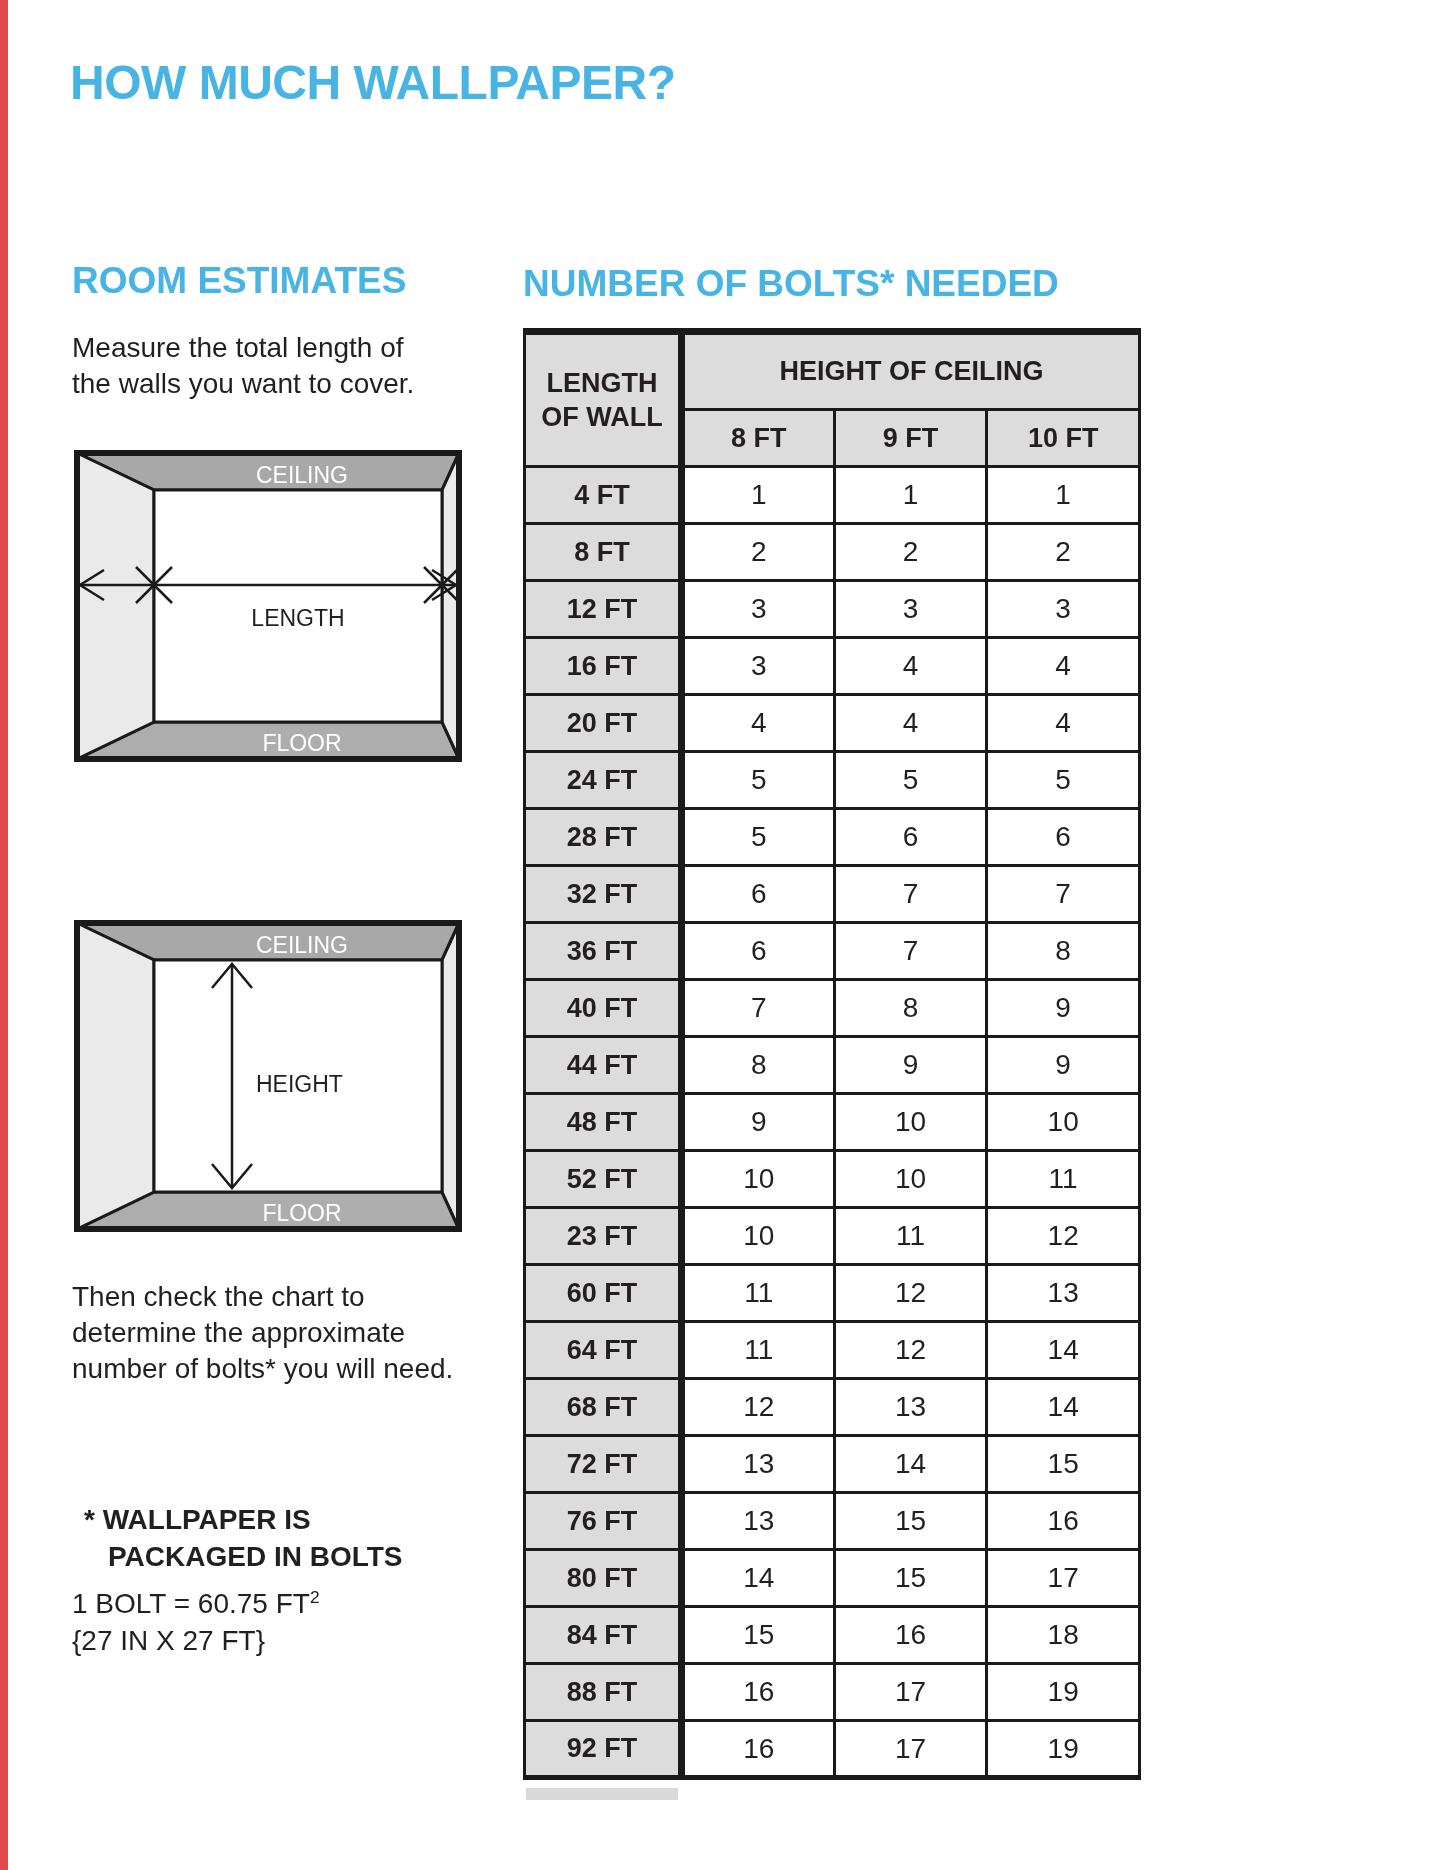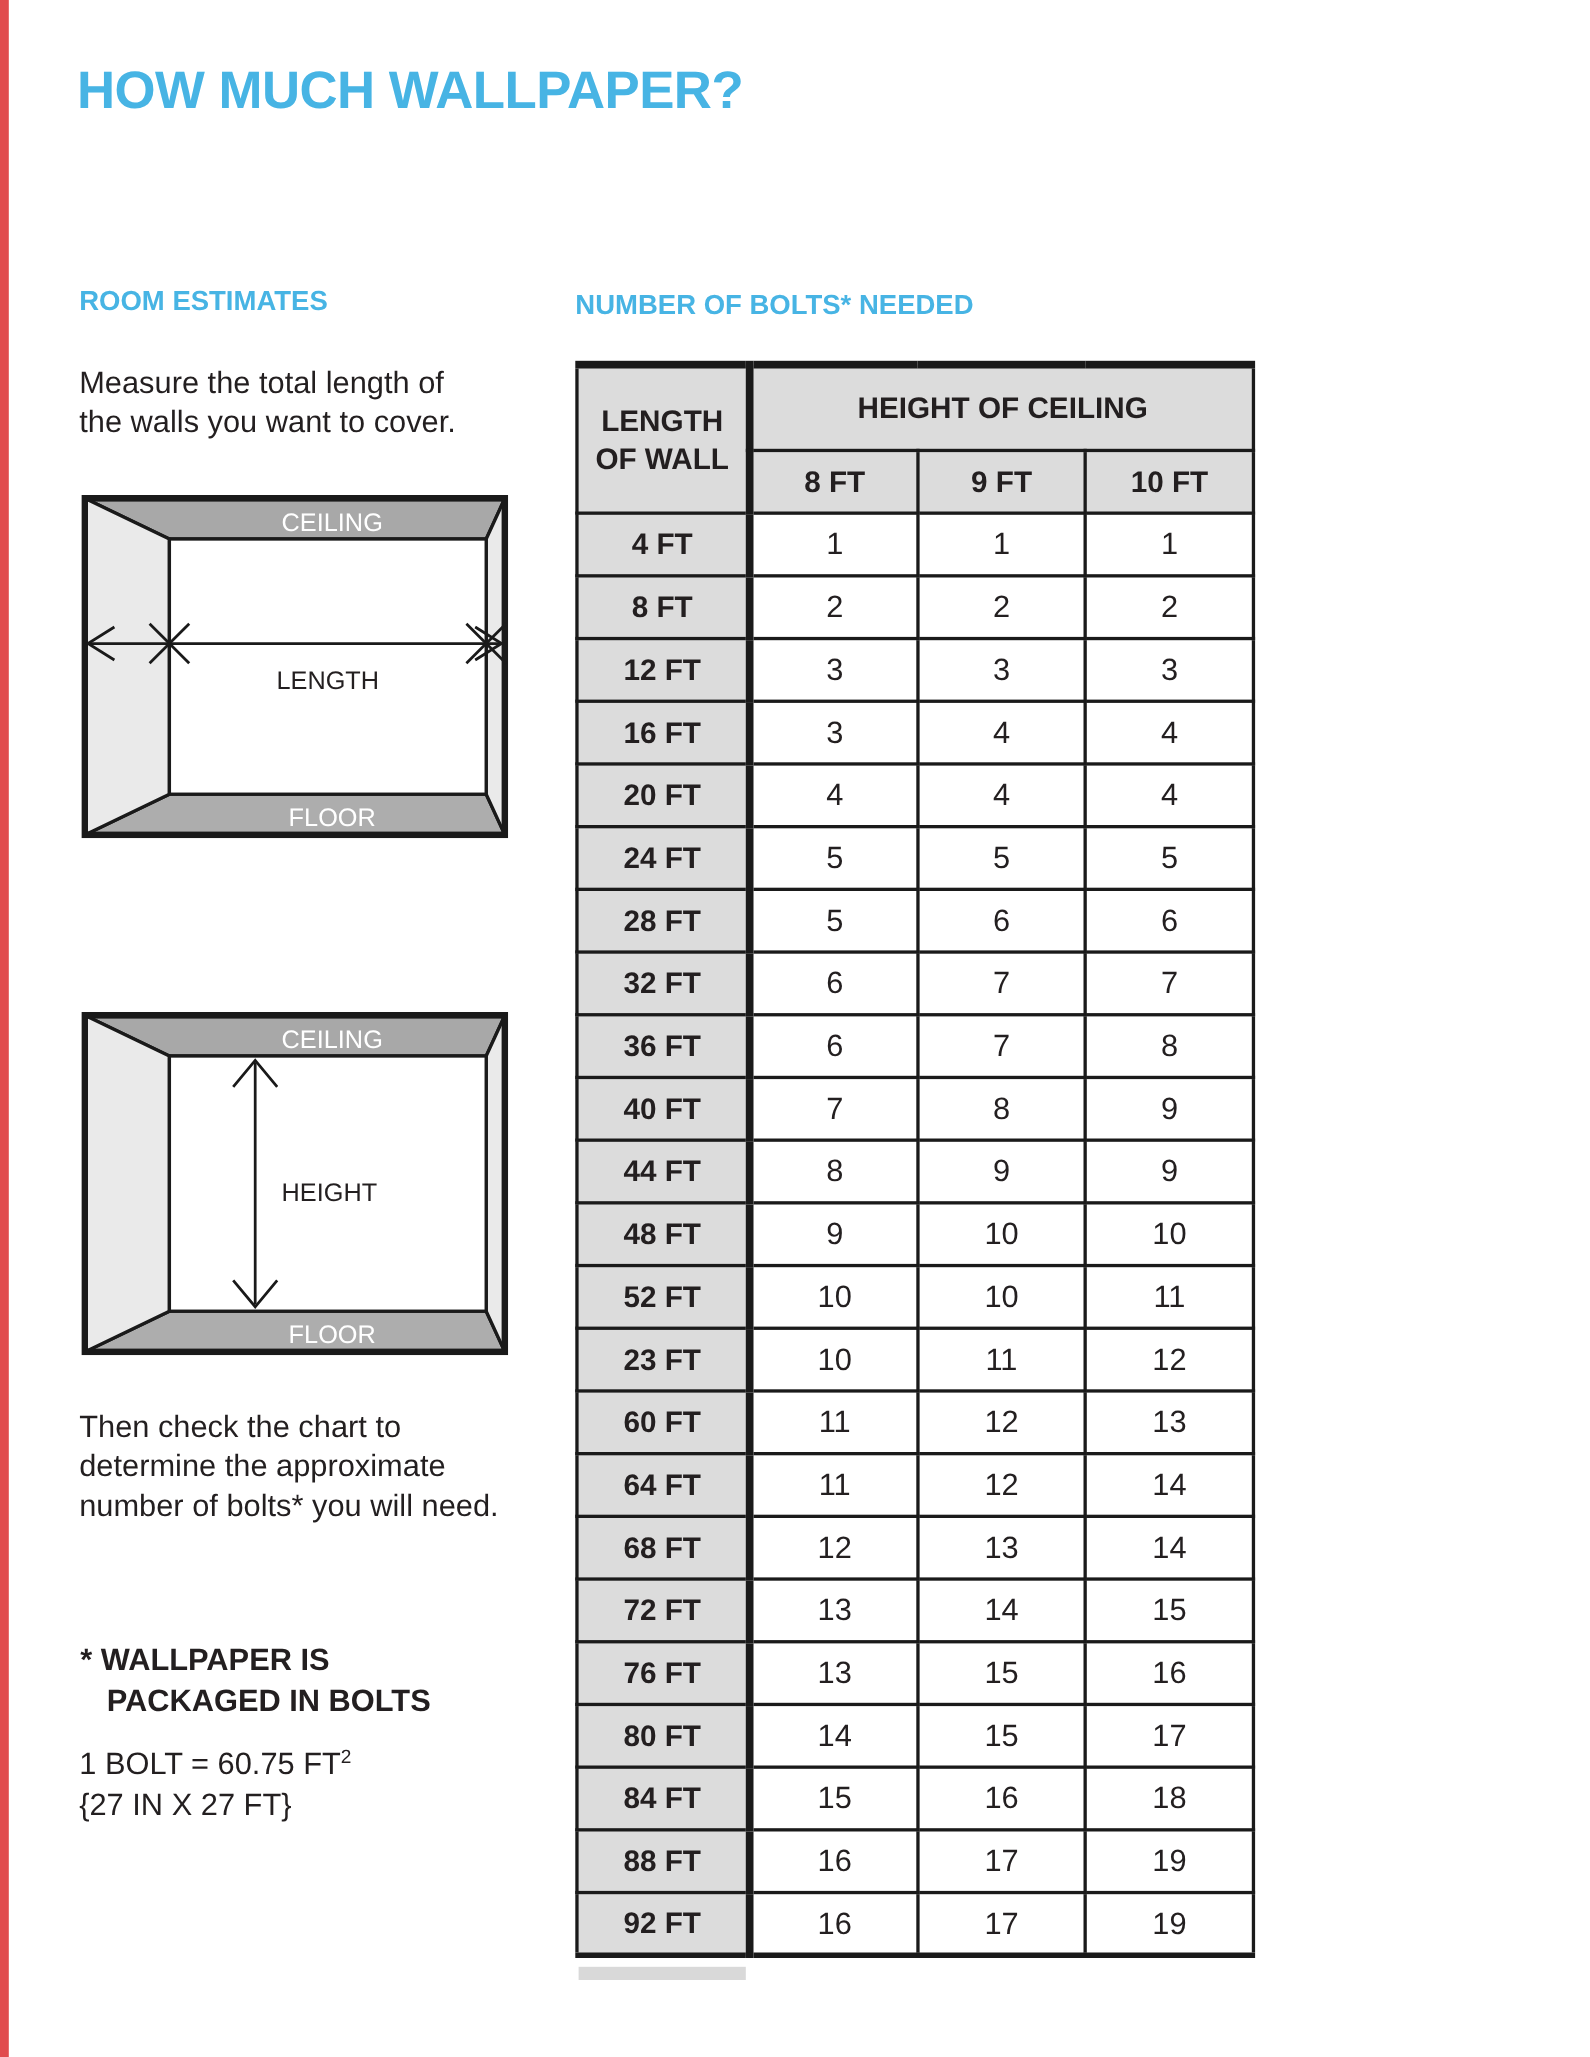--- a/index.html
+++ b/index.html
@@ -14,36 +14,36 @@
   .stripe{
     position:absolute;left:0;top:0;width:8px;height:1870px;
     background:#e14b4e;
   }
   .page-title{
     position:absolute;left:70px;top:55px;
     font-size:48px;font-weight:bold;color:#47b4e4;
     letter-spacing:-0.5px;white-space:nowrap;margin:0;
   }
   .blue-heading{
-    font-size:25px;font-weight:bold;color:#47b4e4;margin:0;white-space:nowrap;
+    font-size:37px;font-weight:bold;color:#47b4e4;margin:0;white-space:nowrap;
   }
   .left-heading{position:absolute;left:72px;top:260px;}
   .table-heading{
     position:absolute;left:523px;top:263px;width:618px;
   }
   .body-text{
     position:absolute;left:72px;margin:0;
     font-size:28px;line-height:36px;color:#231f20;
     white-space:pre-line;
   }
   .p-length{top:330px;}
   .p-height{top:810px;}
   .p-chart{top:1279px;}
   .note-block{
-    position:absolute;left:72px;top:1489px;margin:1px;
+    position:absolute;left:72px;top:1489px;margin:12px;
     font-size:28px;line-height:37px;font-weight:bold;color:#231f20;
   }
   .note-block .line2{display:block;padding-left:24px;}
   .formula-block{
     position:absolute;left:72px;top:1585px;margin:0;
     font-size:28px;line-height:37px;font-weight:normal;color:#231f20;
   }
   .formula-block sup{font-size:0.62em;vertical-align:super;line-height:0;}
   .diagram{position:absolute;left:74px;}
   .diagram-1{top:450px;}

